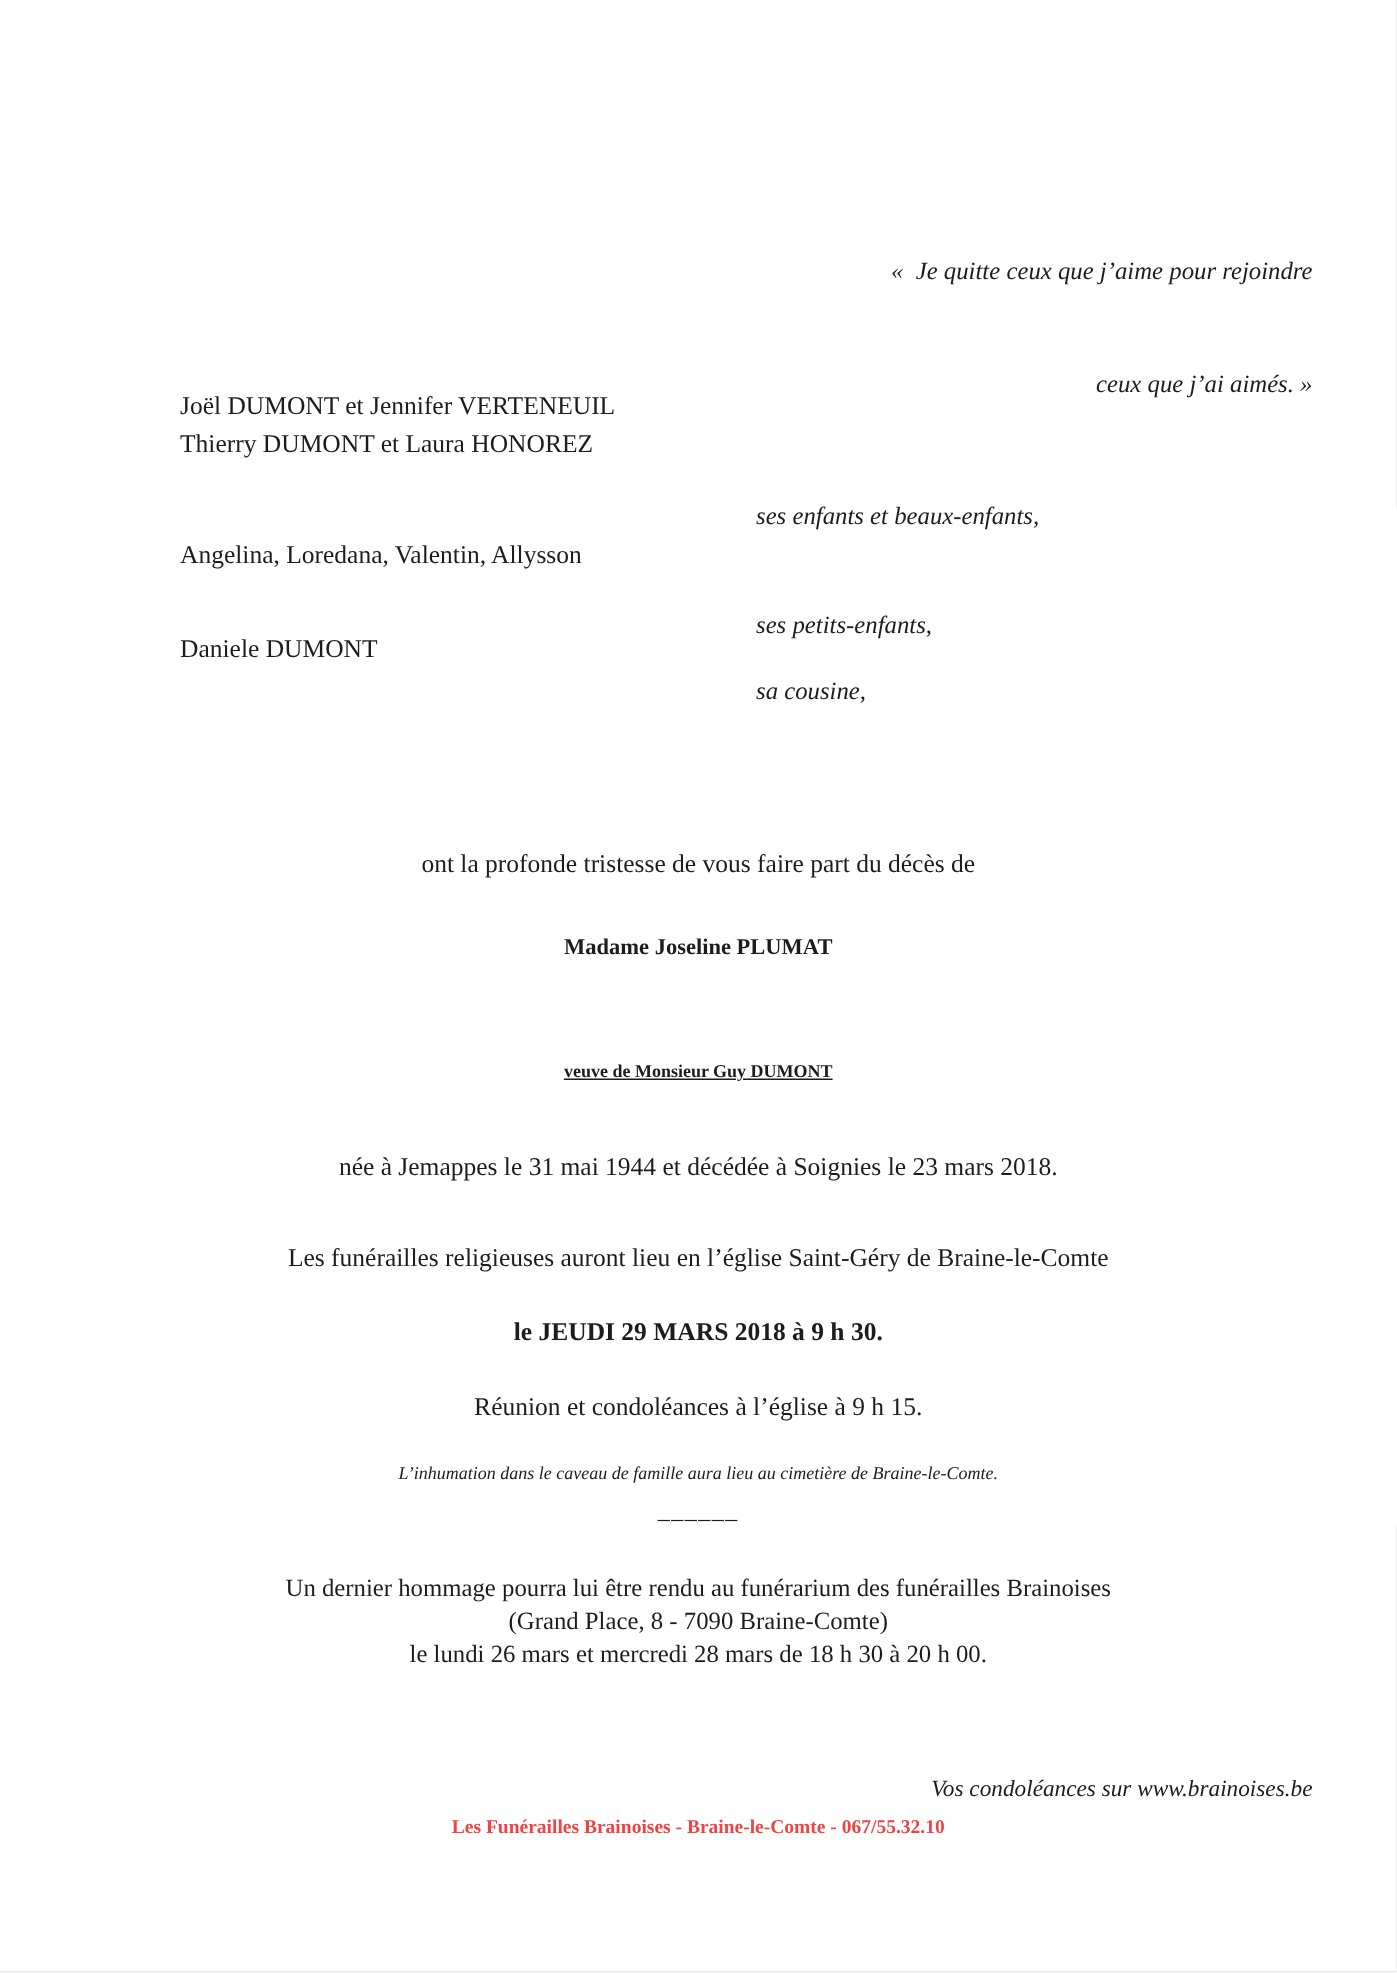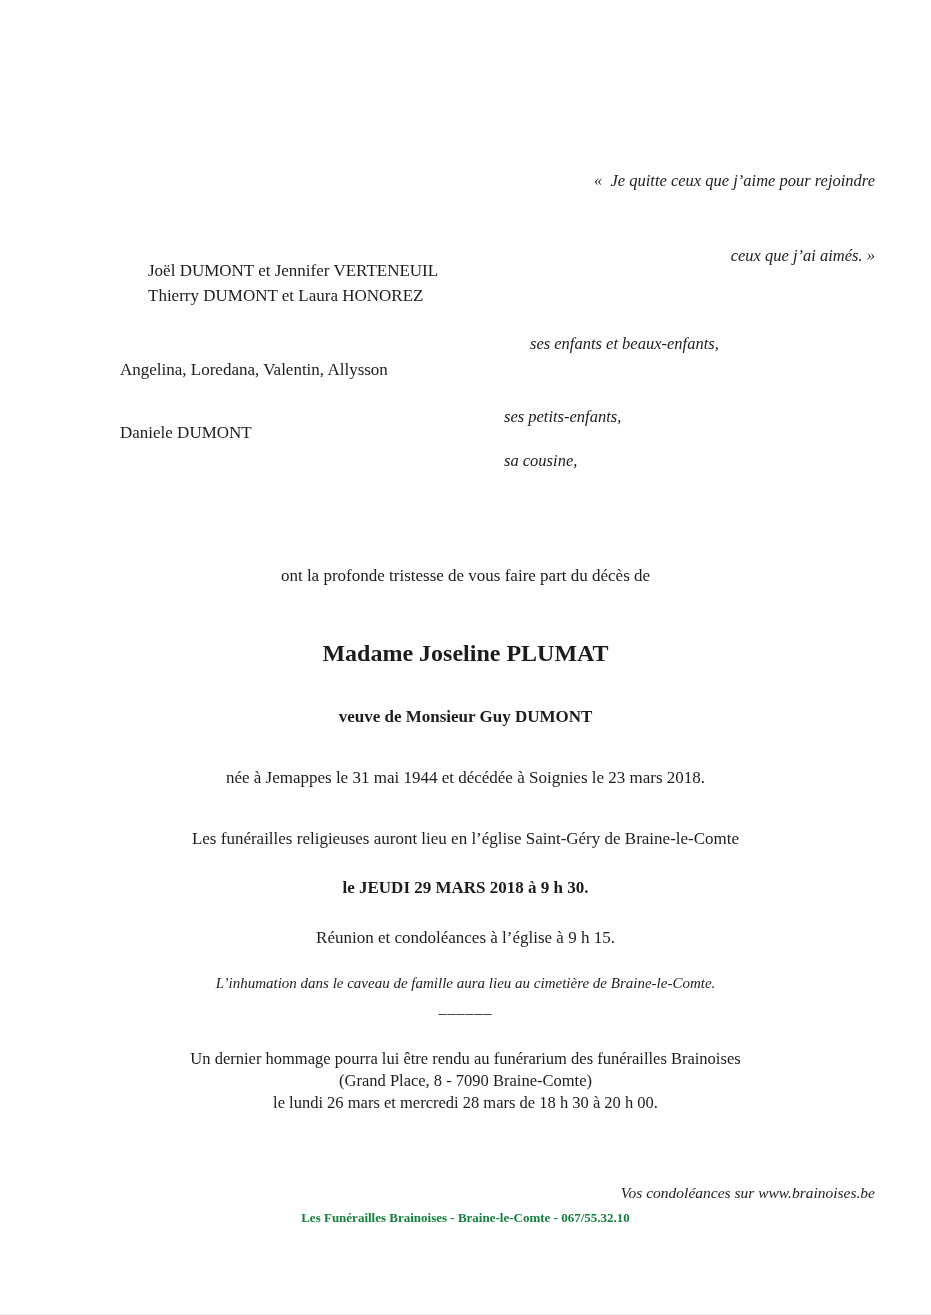--- a/index.html
+++ b/index.html
@@ -27,44 +27,44 @@
     font-style: italic;
     font-size: 16.5px;
     line-height: 25px;
     white-space: pre-wrap;
   }
   .names-block {
     left: 120px;
     font-size: 17px;
     line-height: 25px;
   }
-  .names-children { top: 258px; margin-left: 28px; }
+  .names-children { top: 258px; }
   .names-grandchildren { top: 357px; }
   .name-cousin { top: 423px; left: 120px; font-size: 17px; }
   .relation {
     left: 504px;
     font-style: italic;
     font-size: 16.5px;
   }
-  .relation-children { top: 334px; margin-left: 26px; }
+  .relation-children { top: 334px; }
   .relation-grandchildren { top: 407px; }
   .relation-cousin { top: 451px; }
   .families { top: 517px; left: 120px; font-size: 17px; }
   .announcement { top: 566px; font-size: 17px; }
-  .deceased-name { top: 640px; font-size: 24px; font-weight: bold; }
-  .widow { top: 707px; font-size: 17px; font-weight: bold; }
+  .deceased-name { top: 624px; font-size: 15px; font-weight: bold; }
+  .widow { top: 707px; font-size: 12px; font-weight: bold; text-decoration: underline; }
   .birth-death { top: 768px; font-size: 17px; }
   .funeral { top: 829px; font-size: 17px; }
   .funeral-date { top: 878px; font-size: 17px; font-weight: bold; }
   .gathering { top: 928px; font-size: 17px; }
-  .burial { top: 975px; font-size: 15px; font-style: italic; }
+  .burial { top: 975px; font-size: 12px; font-style: italic; }
   .separator { top: 999px; font-size: 16px; letter-spacing: 1px; }
   .tribute { top: 1048px; font-size: 16.5px; line-height: 22px; }
   .condolences { top: 1184px; right: 56px; font-style: italic; font-size: 15.5px; margin-left: 33px; }
-  .footer { top: 1210px; font-size: 13px; font-weight: bold; color: #15803d; }
+  .footer { top: 1210px; font-size: 13px; font-weight: bold; color: #ef4444; }
 </style>
 </head>
 <body>
 
 <div class="page">
 
   <div class="abs quote right-align">
     <div>«  Je quitte ceux que j’aime pour rejoindre</div>
     <div>ceux que j’ai aimés. »</div>
   </div>

